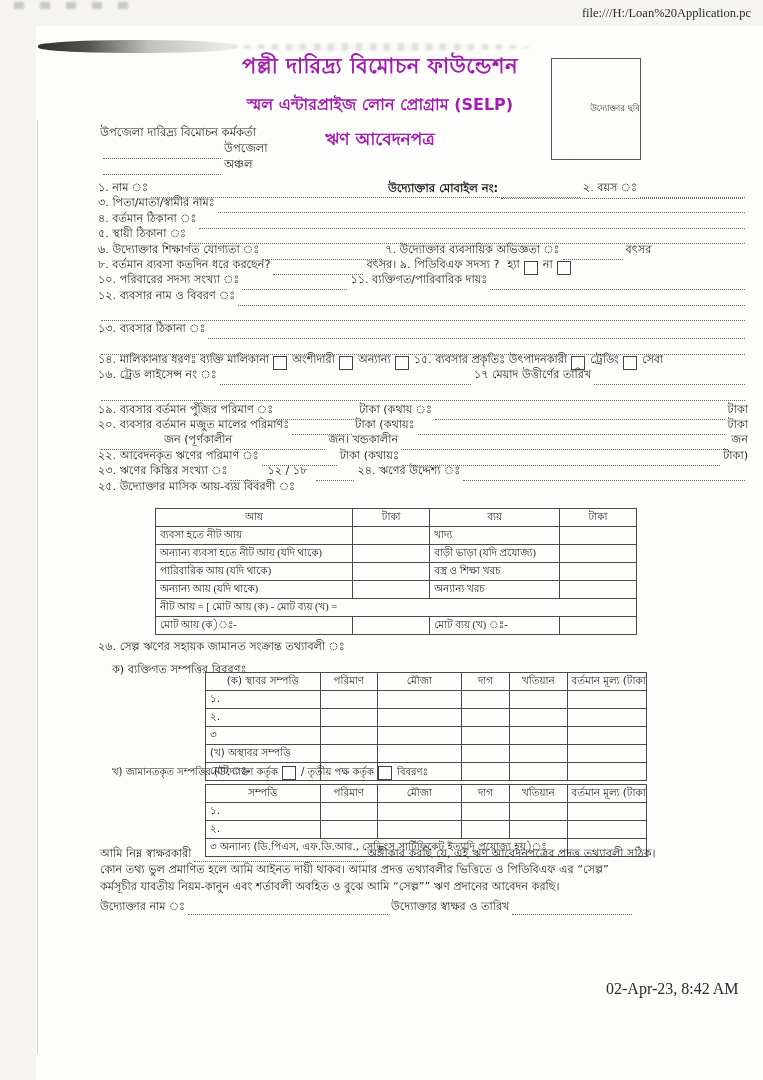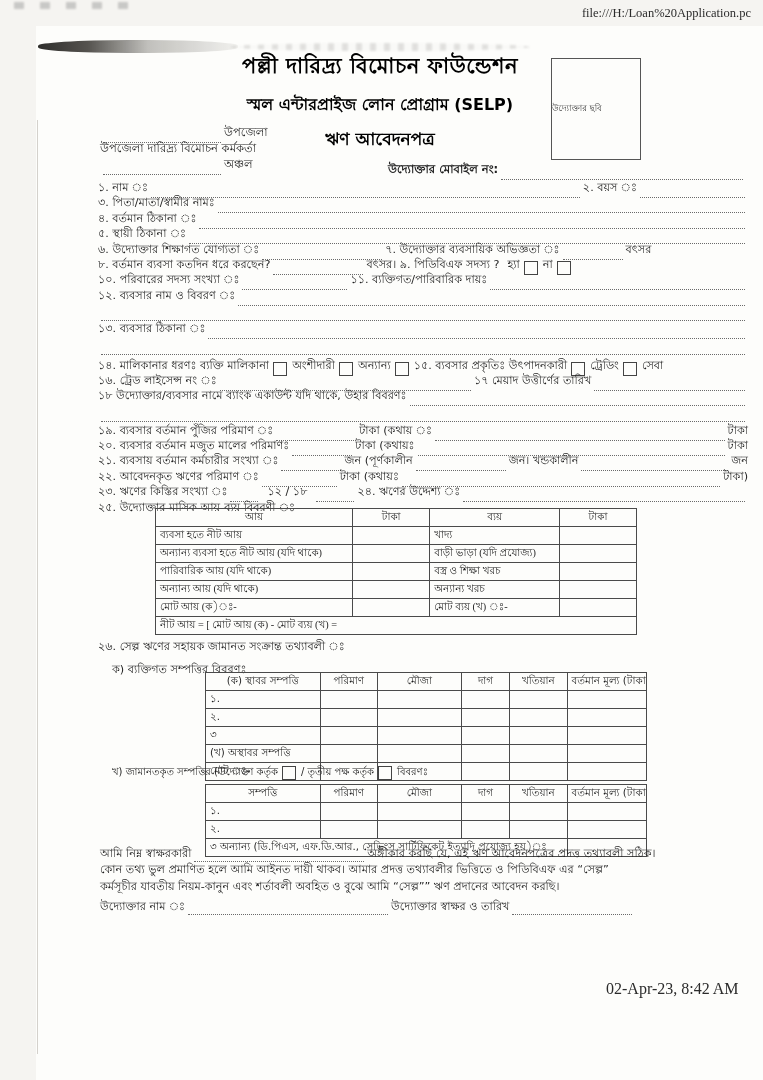--- a/index.html
+++ b/index.html
@@ -22,33 +22,33 @@
   .scan-smudge2{
     position:absolute;left:230px;top:43px;width:300px;height:8px;border-radius:50%;
     background:repeating-linear-gradient(to right,rgba(90,88,84,.35) 0 6px,rgba(90,88,84,.05) 6px 14px);
     filter:blur(1px);opacity:.5;
   }
   .scan-frag{position:absolute;left:14px;top:2px;width:130px;height:7px;opacity:.35;
     background:repeating-linear-gradient(to right,#777 0 10px,transparent 10px 26px);filter:blur(1px);}
   .url-header{position:absolute;top:6px;right:12px;font-family:"Liberation Serif",serif;font-size:12.5px;color:#2b2b2b;}
   .timestamp{position:absolute;top:980px;left:606px;font-family:"Liberation Serif",serif;font-size:16px;color:#2b2b2b;}
 
-  .hdr{position:absolute;left:170px;top:50px;width:420px;text-align:center;color:#000000;}
+  .hdr{position:absolute;left:170px;top:50px;width:420px;text-align:center;color:#a21caf;}
   .hdr .org{font-size:21px;font-weight:bold;letter-spacing:.5px;}
   .hdr .prog{font-size:16px;font-weight:bold;margin-top:7px;}
   .hdr .title{font-size:17px;font-weight:bold;margin-top:7px;}
   .photo-box{position:absolute;left:551px;top:58px;width:88px;height:100px;border:1px solid #555;
-    display:flex;align-items:center;justify-content:flex-start;font-size:8.5px;color:#333;}
+    display:flex;align-items:center;justify-content:flex-end;font-size:8.5px;color:#333;}
 
   .officer{position:absolute;left:100px;top:127px;width:270px;font-size:11.5px;}
   .officer .row{display:flex;align-items:flex-end;height:16px;}
   .dots{flex:1;border-bottom:1.2px dotted #6a6a6a;height:11px;min-width:12px;margin:0 3px;}
   .dots.fixed{flex:none;}
 
-  .mobile-line{position:absolute;left:388px;top:161px;width:358px;display:flex;align-items:flex-end;font-size:11.5px;font-weight:bold;}
+  .mobile-line{position:absolute;left:388px;top:180px;width:358px;display:flex;align-items:flex-end;font-size:11.5px;font-weight:bold;}
 
   .form-lines{position:absolute;left:98px;top:186px;width:650px;font-size:11.2px;color:#1e1e1e;}
   .line{display:flex;align-items:flex-end;height:12px;margin-bottom:3.4px;white-space:nowrap;}
   .line .lbl{flex:none;}
   .cb{flex:none;width:12px;height:12px;border:1.2px solid #444;display:inline-block;margin:0 5px 0 4px;background:#fdfdfb;}
   .val{flex:none;padding:0 6px;}
 
   table{border-collapse:collapse;table-layout:fixed;}
   td,th{border:1px solid #4a4a4a;font-size:10.3px;font-weight:normal;padding:0 4px;height:17px;overflow:hidden;white-space:nowrap;color:#1e1e1e;}
   .inc-table{position:absolute;left:155px;top:508px;width:482px;font-family:Liberation Serif, serif;}
@@ -80,25 +80,25 @@
   <div class="org">পল্লী দারিদ্র্য বিমোচন ফাউন্ডেশন</div>
   <div class="prog">স্মল এন্টারপ্রাইজ লোন প্রোগ্রাম (SELP)</div>
   <div class="title">ঋণ আবেদনপত্র</div>
 </div>
 
 <div class="photo-box">
   <span>উদ্যোক্তার ছবি</span>
 </div>
 
 <div class="officer">
+  <div class="row">উপজেলা দারিদ্র্য বিমোচন কর্মকর্তা</div>
   <div class="row">
     <span class="dots fixed" style="width:118px"></span>
     <span>উপজেলা</span>
   </div>
-  <div class="row">উপজেলা দারিদ্র্য বিমোচন কর্মকর্তা</div>
   <div class="row">
     <span class="dots fixed" style="width:118px"></span>
     <span>অঞ্চল</span>
   </div>
 </div>
 
 <div class="mobile-line">
   <span class="lbl">উদ্যোক্তার মোবাইল নং:</span>
   <span class="dots"></span>
 </div>
@@ -151,62 +151,57 @@
   <div class="line">
     <span class="dots"></span>
   </div>
   <div class="line" style="margin-top:6px">
     <span class="lbl">১৩. ব্যবসার ঠিকানা ঃ</span>
     <span class="dots"></span>
   </div>
   <div class="line">
     <span class="dots"></span>
   </div>
-  <div class="line" style="margin-top:9px">
+  <div class="line" style="margin-top:3px">
     <span class="lbl">১৪.  মালিকানার ধরণঃ ব্যক্তি মালিকানা</span>
     <span class="cb"></span>
     <span class="lbl">অংশীদারী</span>
     <span class="cb"></span>
     <span class="lbl">অন্যান্য</span>
     <span class="cb"></span>
     <span class="lbl">১৫. ব্যবসার প্রকৃতিঃ উৎপাদনকারী</span>
     <span class="cb"></span>
     <span class="lbl">ট্রেডিং</span>
     <span class="cb"></span>
     <span class="lbl">সেবা</span>
   </div>
   <div class="line">
     <span class="lbl">১৬. ট্রেড লাইসেন্স নং ঃ</span>
     <span class="dots" style="flex:2"></span>
     <span class="lbl">১৭ মেয়াদ উত্তীর্ণের তারিখ</span>
     <span class="dots" style="flex:1.2"></span>
   </div>
   <div class="line">
-    <span class="lbl">১৮  উদ্যোক্তার/ব্যবসার নামে ব্যাংক একাউন্ট যদি থাকে, উহার বিবরণঃ</span>
-    <span class="dots"></span>
-  </div>
-  <div class="line">
     <span class="dots"></span>
   </div>
   <div class="line" style="margin-top:7px">
     <span class="lbl">১৯. ব্যবসার বর্তমান পুঁজির পরিমাণ ঃ</span>
     <span class="dots" style="max-width:80px"></span>
     <span class="lbl">টাকা (কথায় ঃ</span>
     <span class="dots"></span>
     <span class="lbl">টাকা</span>
   </div>
   <div class="line">
     <span class="lbl">২০. ব্যবসার বর্তমান মজুত মালের পরিমাণঃ</span>
     <span class="dots" style="max-width:60px"></span>
     <span class="lbl">টাকা (কথায়ঃ</span>
     <span class="dots"></span>
     <span class="lbl">টাকা</span>
   </div>
   <div class="line">
-    <span class="lbl">২১. ব্যবসায় বর্তমান কর্মচারীর সংখ্যা ঃ</span>
     <span class="dots" style="max-width:60px"></span>
     <span class="lbl">জন (পূর্ণকালীন</span>
     <span class="dots" style="max-width:90px"></span>
     <span class="lbl">জন। খন্ডকালীন</span>
     <span class="dots"></span>
     <span class="lbl">জন</span>
   </div>
   <div class="line">
     <span class="lbl">২২. আবেদনকৃত ঋণের পরিমাণ ঃ</span>
     <span class="dots" style="max-width:75px"></span>
@@ -259,27 +254,27 @@
     <td>বস্ত্র ও শিক্ষা খরচ</td>
     <td></td>
   </tr>
   <tr>
     <td>অন্যান্য আয় (যদি থাকে)</td>
     <td></td>
     <td>অন্যান্য খরচ</td>
     <td></td>
   </tr>
   <tr>
+    <td colspan="4">নীট আয় =   [ মোট আয় (ক) - মোট ব্যয় (খ) =</td>
+  </tr>
+  <tr>
     <td>মোট আয়     (ক)ঃ-</td>
     <td></td>
     <td>মোট ব্যয়     (খ) ঃ-</td>
     <td></td>
-  </tr>
-  <tr>
-    <td colspan="4">নীট আয় =   [ মোট আয় (ক) - মোট ব্যয় (খ) =</td>
   </tr>
 </tbody>
   </table>
 
 <div class="sec26">
   <div class="t">২৬. সেল্প ঋণের সহায়ক জামানত সংক্রান্ত তথ্যাবলী ঃ</div>
   <div class="s">ক) ব্যক্তিগত সম্পত্তির বিবরণঃ</div>
 </div>
 
 <table class="prop-wrap-a">

